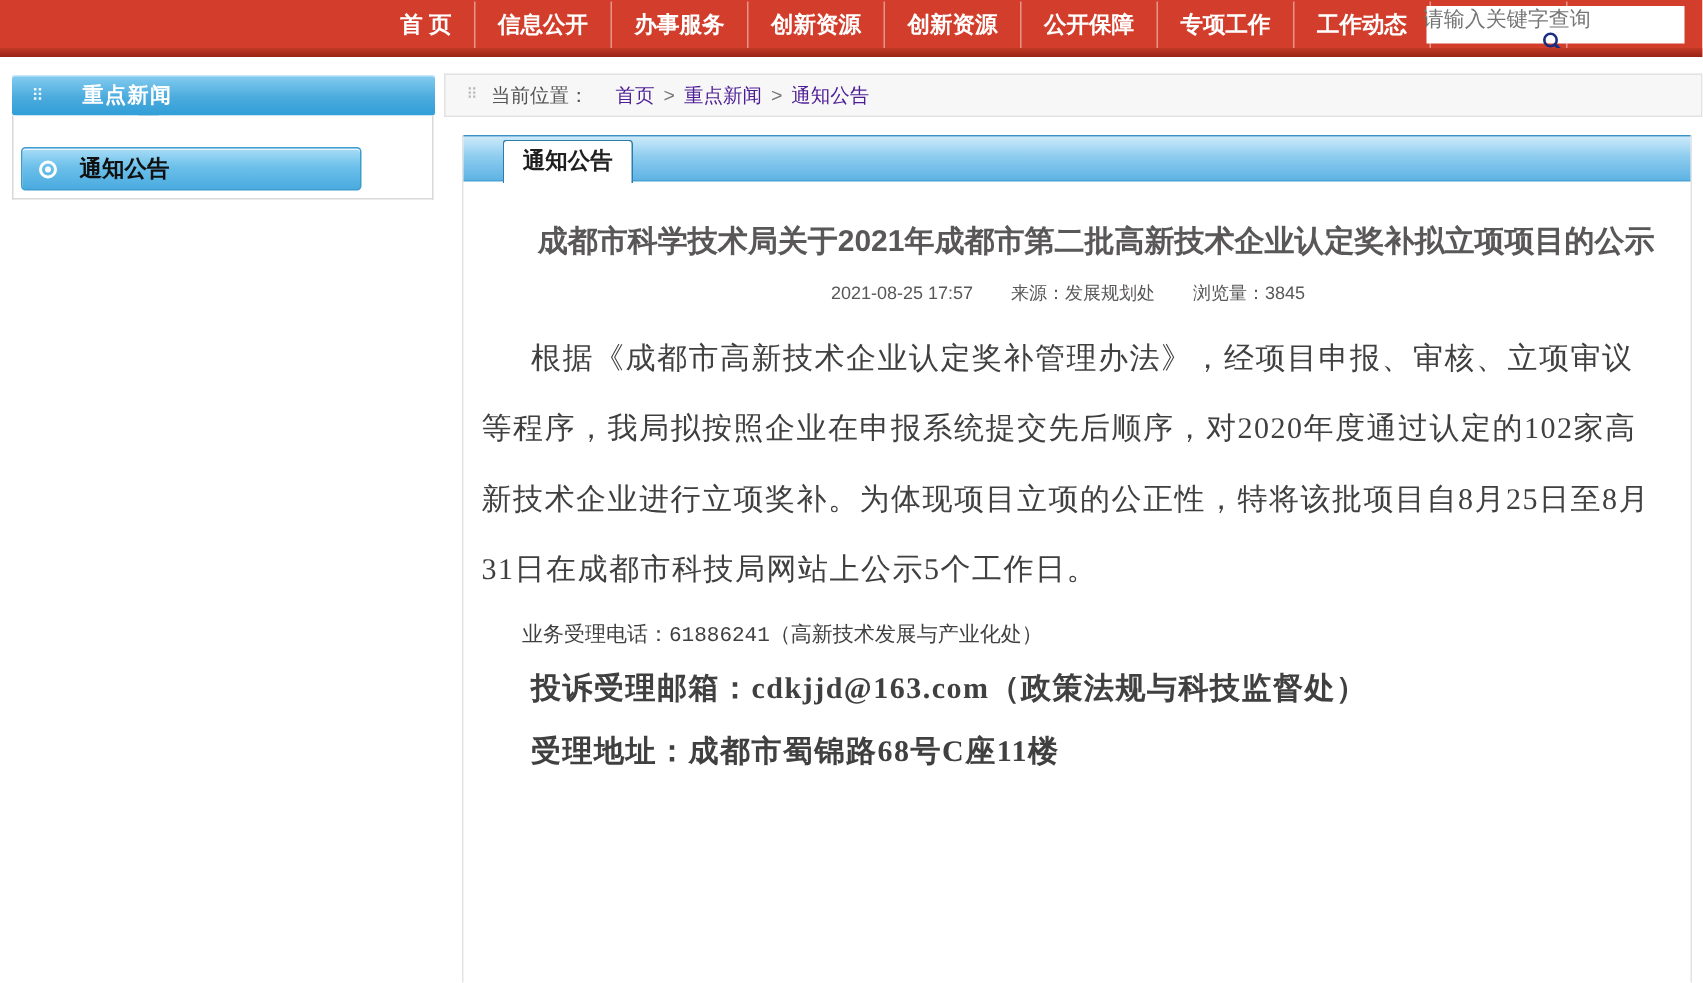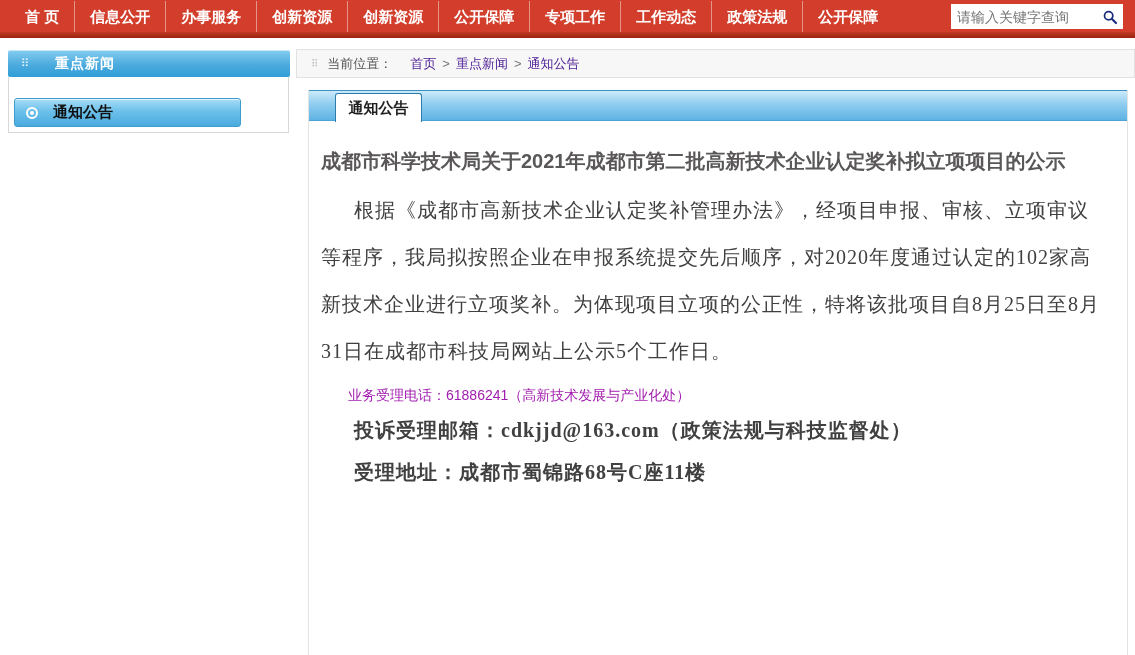--- a/index.html
+++ b/index.html
@@ -10,30 +10,30 @@
   }
   
   .topnav {
     position:absolute; top:0; left:0; width:1135px; height:38px;
     background:#d23e2b;
   }
   .topnav .dark-strip {
     position:absolute; bottom:0; left:0; width:100%; height:6px;
     background:linear-gradient(180deg,#c23a25,#992312);
   }
-  .nav-items { display:flex; align-items:center; height:34px; padding-left:10px; }
+  .nav-items { display:flex; align-items:center; height:34px; padding-left:10px;justify-content:flex-end; }
   .nav-item {
     color:#fff; font-weight:bold; font-size:15px; line-height:32px;
     padding:0 15px; border-left:1px solid rgba(255,255,255,.45);
     cursor:pointer; white-space:nowrap; text-decoration:none;
   }
   .nav-item:first-child { border-left:none; }
   .search-box {
     position:absolute; right:12px; top:4px; width:172px; height:25px;
-    background:#fff; display:flex; align-items:center;
+    background:#fff; display:flex; align-items:center;flex-direction:column;
   }
   .search-box input {
     flex:1; min-width:0; border:none; outline:none; height:100%;
     font-size:14px; padding:0 2px 0 6px; color:#222; background:transparent;
     font-family:"Liberation Sans", sans-serif;
   }
   .search-box .mag { flex:0 0 auto; margin-right:5px; display:block; cursor:pointer; }
   
   .side-header {
     position:absolute; left:8px; top:50px; width:282px; height:27px;
@@ -90,33 +90,33 @@
     background:linear-gradient(180deg,#cdeafa 0%,#8fcdef 45%,#5fb3e4 100%);
   }
   .tab {
     position:absolute; left:26px; top:2px; width:87px; height:29px;
     background:#fff; border:1px solid #2d7cab; border-bottom:none;
     border-radius:3px 3px 0 0; text-align:center; line-height:27px;
     font-size:15px; font-weight:bold; color:#1f1f1f; cursor:pointer;
   }
   .article { padding:26px 24px 0 12px; }
   .article-title {
-    margin:0; text-align:left; font-size:20px; font-weight:bold;
+    margin:0; text-align:right; font-size:20px; font-weight:bold;
     color:#595757; font-family:"Liberation Sans", sans-serif; line-height:28px;
   }
   .article-meta { margin-top:12px; text-align:center; font-size:12px; color:#595757; }
   .article-meta span { margin:0 11px; }
   .article-body {
     margin-top:12px; font-family:"Liberation Serif", serif;
     font-size:20px; color:#404040;
   }
   .body-para { margin:0; line-height:47px; text-indent:33px; letter-spacing:1px; }
   .contact-small {
-    margin:6px 0 0 0; font-family:Liberation Sans, sans-serif;
-    font-size:14px; color:#a21caf; text-indent:27px; line-height:28px;
+    margin:6px 0 0 0; font-family:Liberation Mono, monospace;
+    font-size:14px; color:#404040; text-indent:27px; line-height:28px;
   }
   .contact { margin:0; line-height:42px; text-indent:33px; letter-spacing:1px;font-weight:bold; }
 </style>
 </head>
 <body>
 
 <header class="topnav">
   <nav class="nav-items">
     <a class="nav-item">首 页</a>
     <a class="nav-item">信息公开</a>
@@ -160,20 +160,25 @@
   <span class="sep">&gt;</span>
   <a>通知公告</a>
 </div>
 
 <main class="panel">
   <div class="tabbar">
     <div class="tab">通知公告</div>
   </div>
   <article class="article">
     <h1 class="article-title">成都市科学技术局关于2021年成都市第二批高新技术企业认定奖补拟立项项目的公示</h1>
+    <div class="article-meta">
+      <span>2021-08-25 17:57</span>
+      <span>来源：发展规划处</span>
+      <span>浏览量：3845</span>
+    </div>
     <div class="article-body">
       <p class="body-para">根据《成都市高新技术企业认定奖补管理办法》，经项目申报、审核、立项审议等程序，我局拟按照企业在申报系统提交先后顺序，对2020年度通过认定的102家高新技术企业进行立项奖补。为体现项目立项的公正性，特将该批项目自8月25日至8月31日在成都市科技局网站上公示5个工作日。</p>
       <p class="contact-small">业务受理电话：61886241（高新技术发展与产业化处）</p>
       <p class="contact">投诉受理邮箱：cdkjjd@163.com（政策法规与科技监督处）</p>
       <p class="contact">受理地址：成都市蜀锦路68号C座11楼</p>
     </div>
   </article>
 </main>
 
 </body></html>

